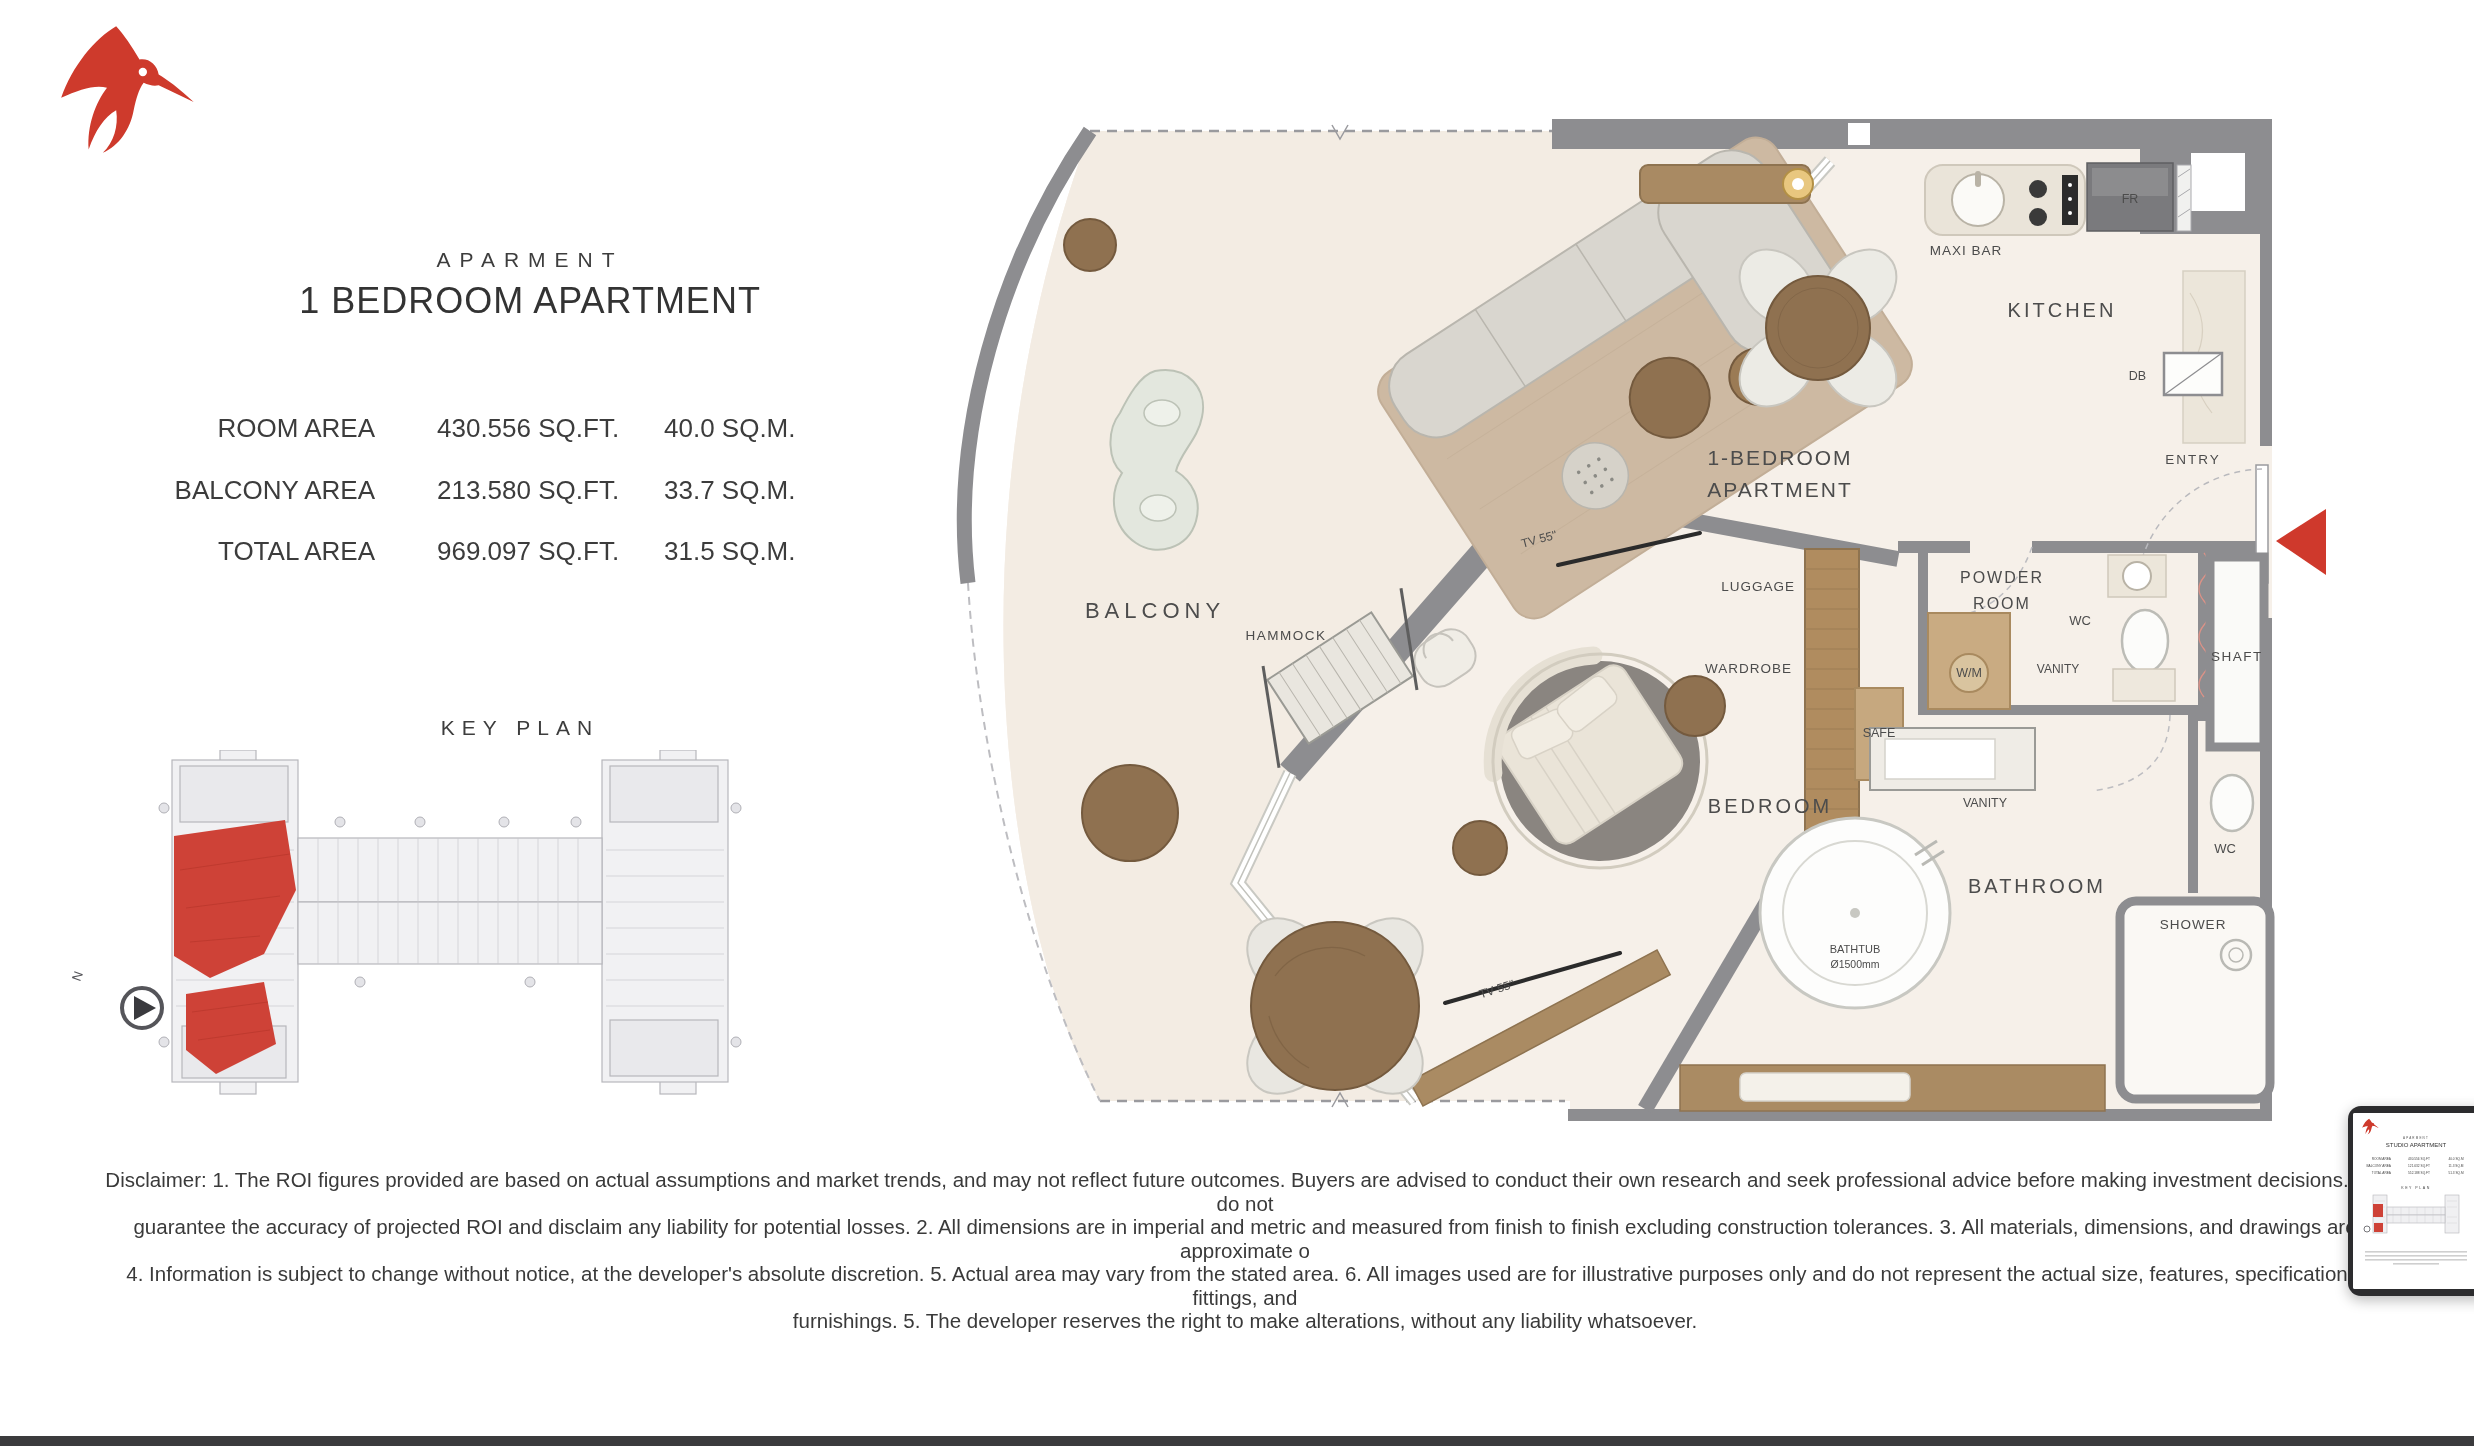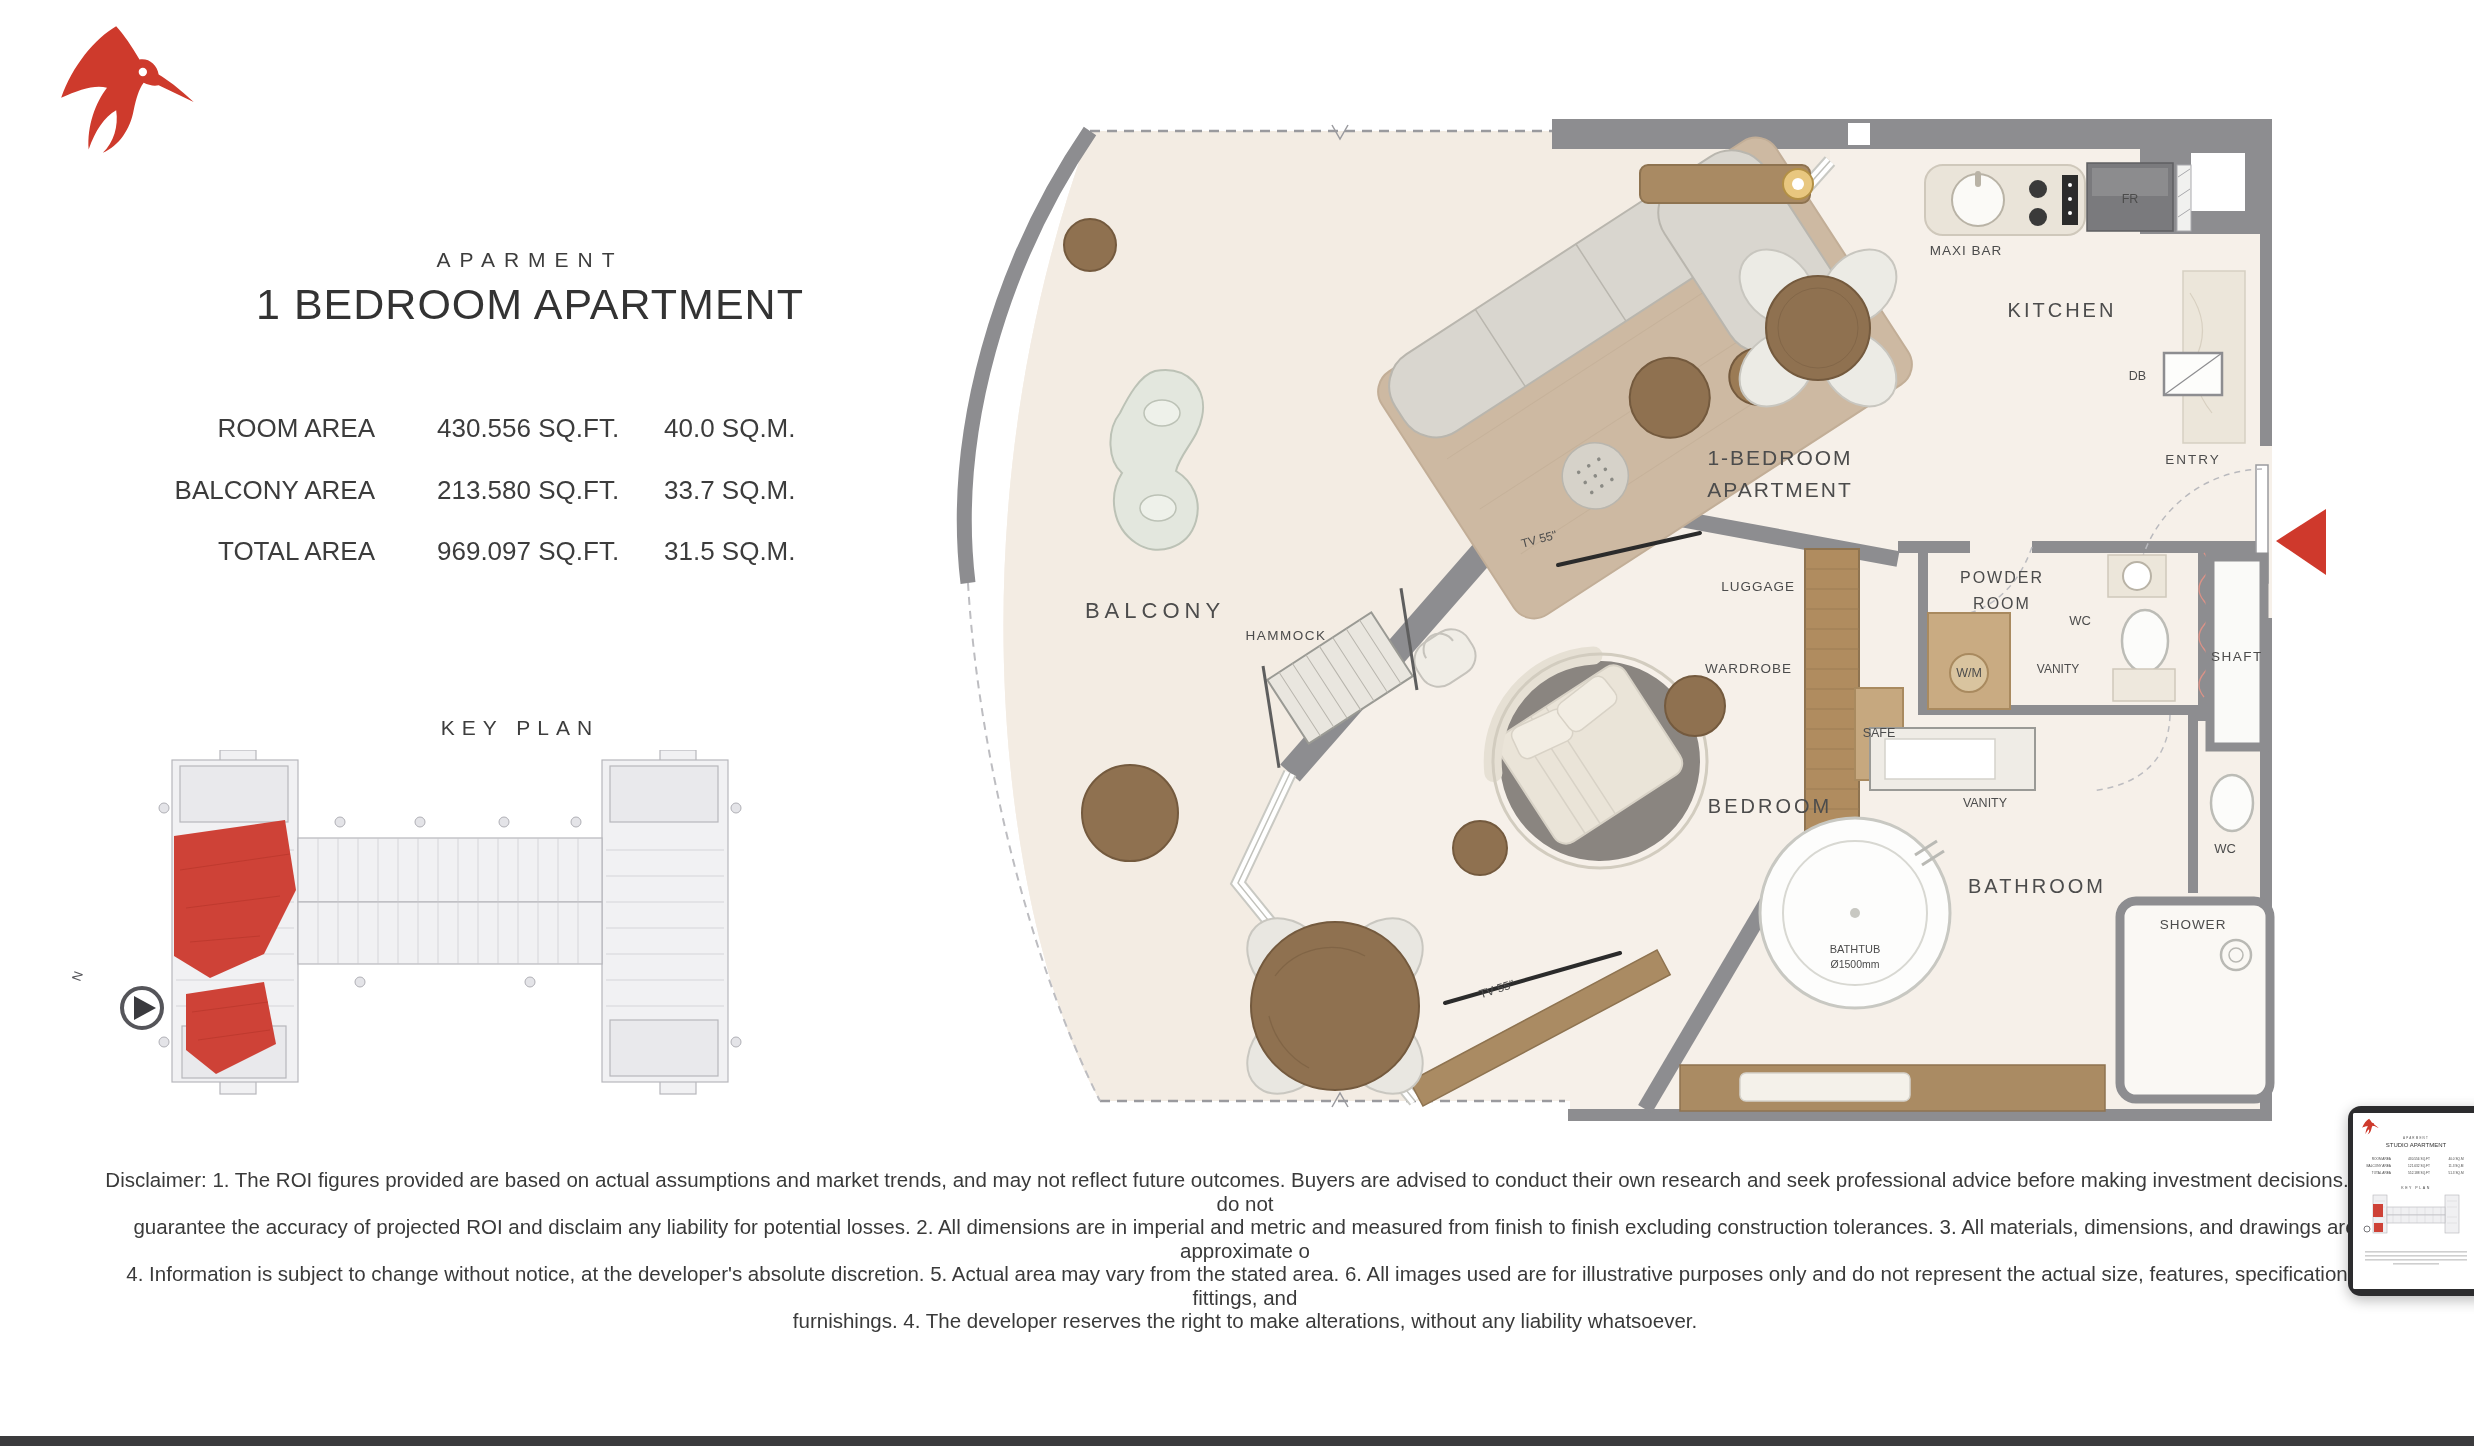--- a/index.html
+++ b/index.html
@@ -6,21 +6,21 @@
   body{
     width:2474px;height:1446px;position:relative;overflow:hidden;
     background:#ffffff;font-family:"Liberation Sans",sans-serif;color:#3a3a3a;
   }
   .abs{position:absolute;}
   
   #logo{left:52px;top:12px;width:150px;height:160px;}
   #eyebrow{left:230px;top:248px;width:600px;text-align:center;
     font-size:21px;letter-spacing:9px;color:#3d3d3d;}
   #main-title{left:180px;top:280px;width:700px;text-align:center;
-    font-size:43px;letter-spacing:1px;color:#333;font-weight:400;}
+    font-size:36px;letter-spacing:1px;color:#333;font-weight:400;}
   .arow{position:absolute;height:34px;font-size:26px;color:#3c3c3c;width:900px;left:0;}
   .arow .lbl{position:absolute;left:150px;width:225px;text-align:right;}
   .arow .sqft{position:absolute;left:437px;width:240px;}
   .arow .sqm{position:absolute;left:664px;width:180px;}
   #row0{top:413px;} #row1{top:475px;} #row2{top:536px;}
   #keyplan-title{left:380px;top:716px;width:280px;text-align:center;
     font-size:21px;letter-spacing:7px;color:#3d3d3d;}
   #keyplan-svg{left:60px;top:750px;width:780px;height:345px;}
   
   #floorplan{left:940px;top:113px;width:1390px;height:1015px;}
@@ -352,21 +352,21 @@
     <text class="pl" x="1253" y="816" font-size="13.5" letter-spacing="1">SHOWER</text>
     <text class="pl" x="915" y="840" font-size="11" fill="#8a8a85">BATHTUB</text>
     <text class="pl" x="915" y="855" font-size="10.5" fill="#8a8a85">Ø1500mm</text>
   </g>
 </svg>
 
 <div id="disclaimer" class="abs">
   <div>Disclaimer: 1. The ROI figures provided are based on actual assumptions and market trends, and may not reflect future outcomes. Buyers are advised to conduct their own research and seek professional advice before making investment decisions. We do not</div>
   <div>guarantee the accuracy of projected ROI and disclaim any liability for potential losses. 2. All dimensions are in imperial and metric and measured from finish to finish excluding construction tolerances. 3. All materials, dimensions, and drawings are approximate o</div>
   <div>4. Information is subject to change without notice, at the developer's absolute discretion. 5. Actual area may vary from the stated area. 6. All images used are for illustrative purposes only and do not represent the actual size, features, specifications, fittings, and</div>
-  <div>furnishings. 4. The developer reserves the right to make alterations, without any liability whatsoever.</div>
+  <div>furnishings. 5. The developer reserves the right to make alterations, without any liability whatsoever.</div>
 </div>
 
 <div id="thumb" class="abs">
   <svg class="page" width="126" height="176" viewBox="0 0 126 176">
     <rect width="126" height="176" fill="#ffffff"></rect>
     <g transform="translate(8,5) scale(0.105)">
       <path fill="#ce3a2c" d="M77,6 C52,20 24,54 11,92 C33,82 52,76 66,80 C52,98 42,126 44,154 C52,131 63,115 77,107
         C80,126 74,146 61,158 C80,150 94,130 98,107 C101,93 104,82 110,74
         C116,77 122,78 128,77 L170,97 C152,80 138,70 128,64 C126,52 116,44 105,46 C96,30 86,16 77,6 Z"></path>
     </g>

